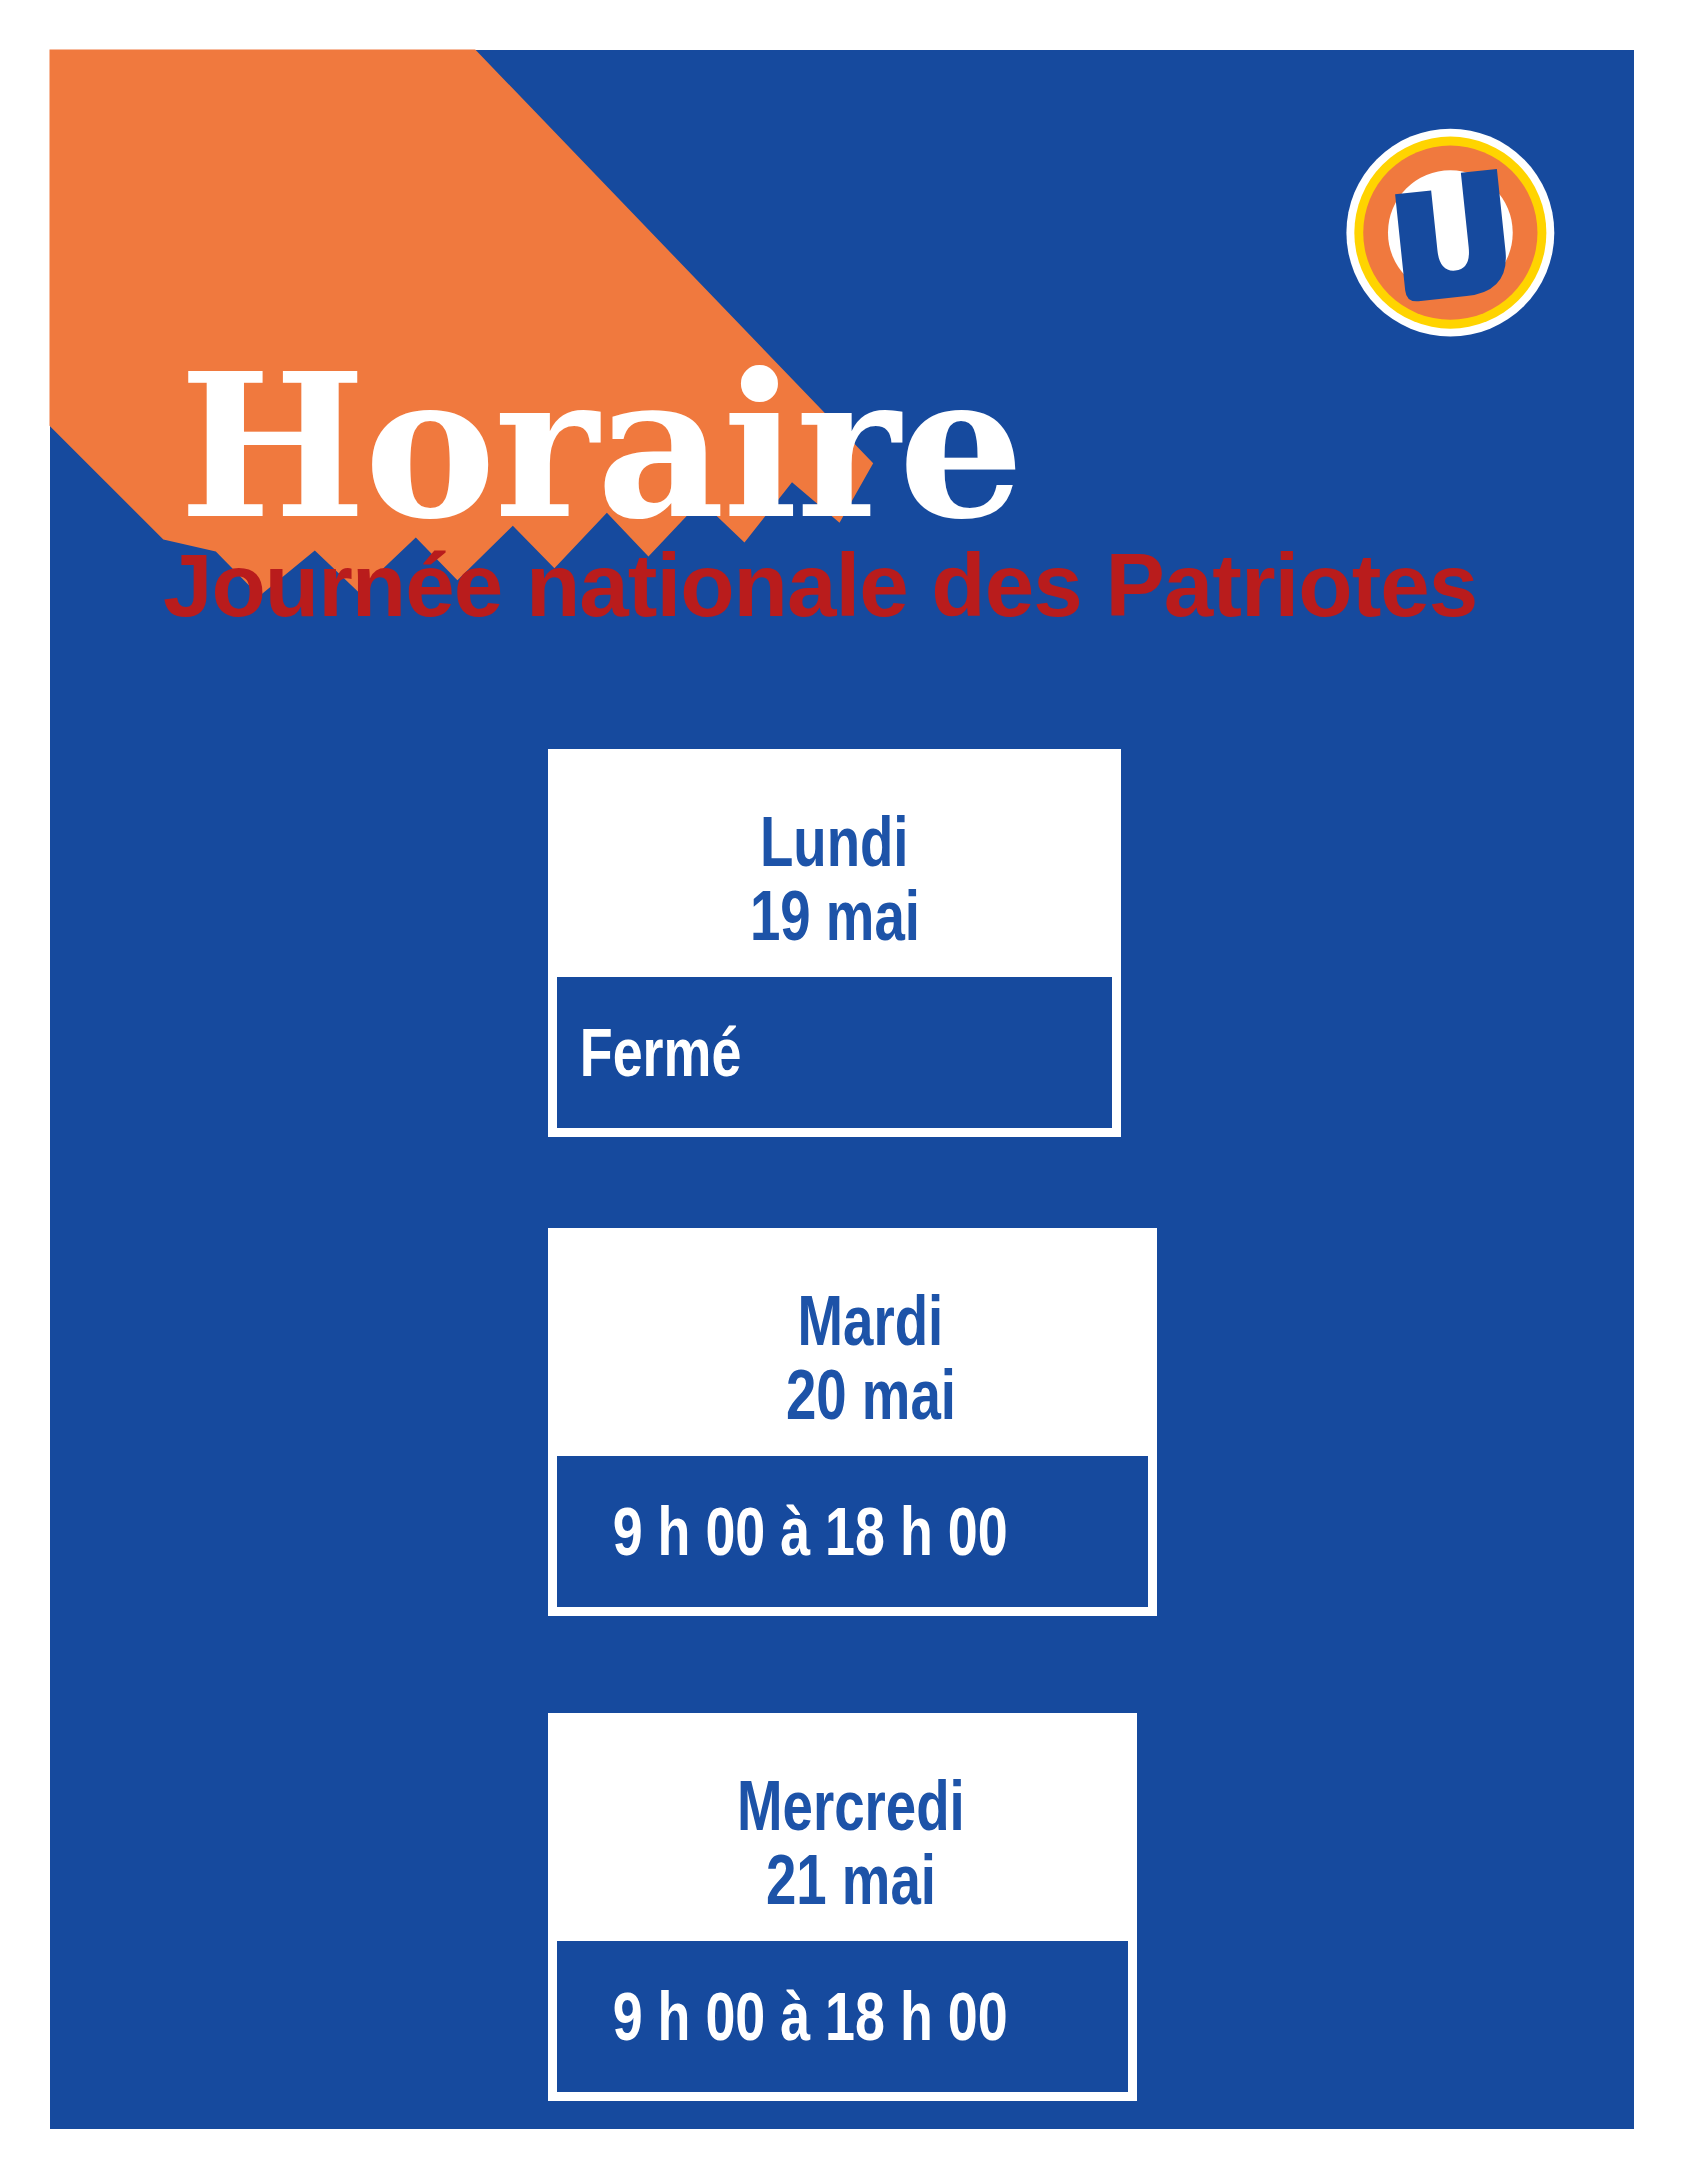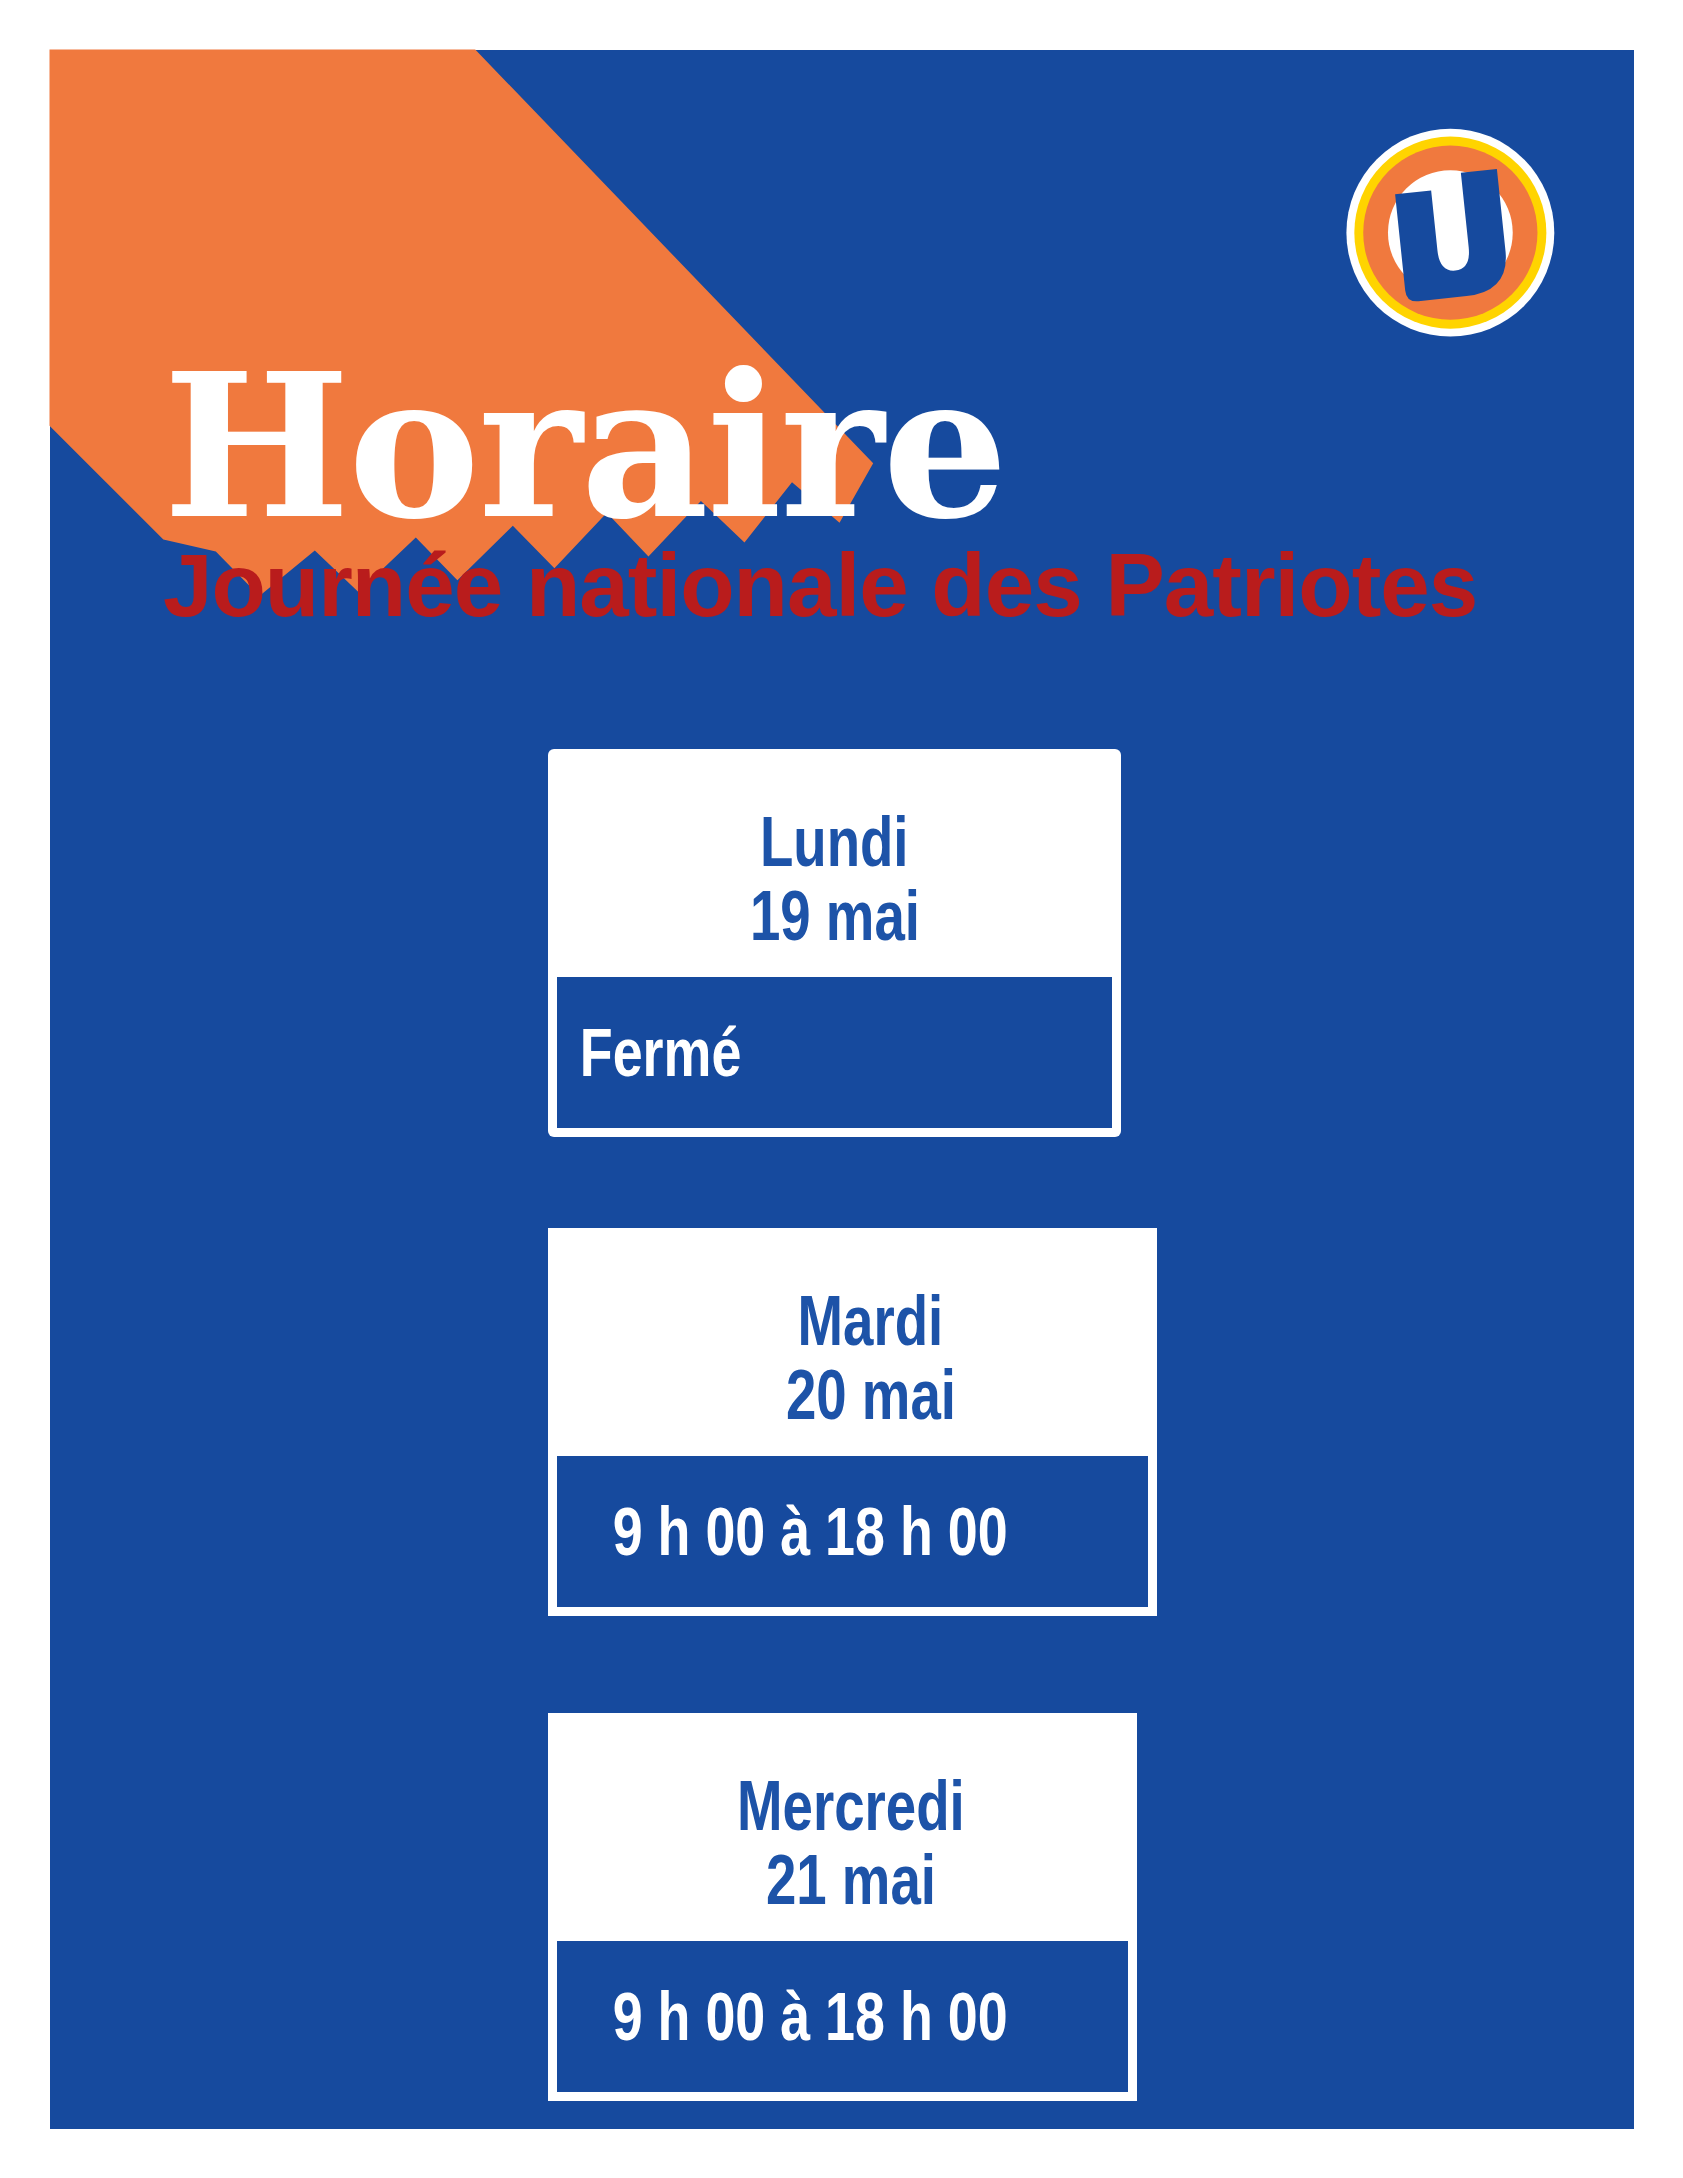--- a/index.html
+++ b/index.html
@@ -12,37 +12,37 @@
   }
   .page{
     position:absolute;left:50px;top:50px;width:1584px;height:2079px;
     background:#164A9E;
   }
   #art{
     position:absolute;left:0;top:0;width:1683px;height:2178px;
     pointer-events:none;
   }
   .title{
-    position:absolute;left:163px;top:348px;
+    position:absolute;left:179px;top:348px;
     font-family:"DejaVu Serif", serif;
     font-weight:bold;font-size:198px;line-height:1;
     letter-spacing:-2px;color:#ffffff;white-space:nowrap;
     z-index:3;
   }
   .subtitle{
     position:absolute;left:163px;top:541px;
     font-weight:bold;font-size:89px;line-height:1;
     letter-spacing:-1px;color:#b91c1c;white-space:nowrap;
     z-index:3;
   }
   .card{
     position:absolute;left:548px;width:573px;height:388px;
     background:#ffffff;z-index:2;
   }
-  .card.c1{top:749px;border-radius:6px;}
+  .card.c1{top:749px;}
   .card.c2{top:1228px;padding-left:36px;}
   .card.c3{top:1713px;padding-left:16px;}
   .card-days{
     padding-top:56px;text-align:center;
     color:#1D53A8;font-weight:bold;font-size:70px;line-height:74px;
     white-space:nowrap;
   }
   .cond{display:inline-block;transform:scaleX(0.78);}
   .bar{
     position:absolute;left:9px;right:9px;bottom:9px;height:151px;

